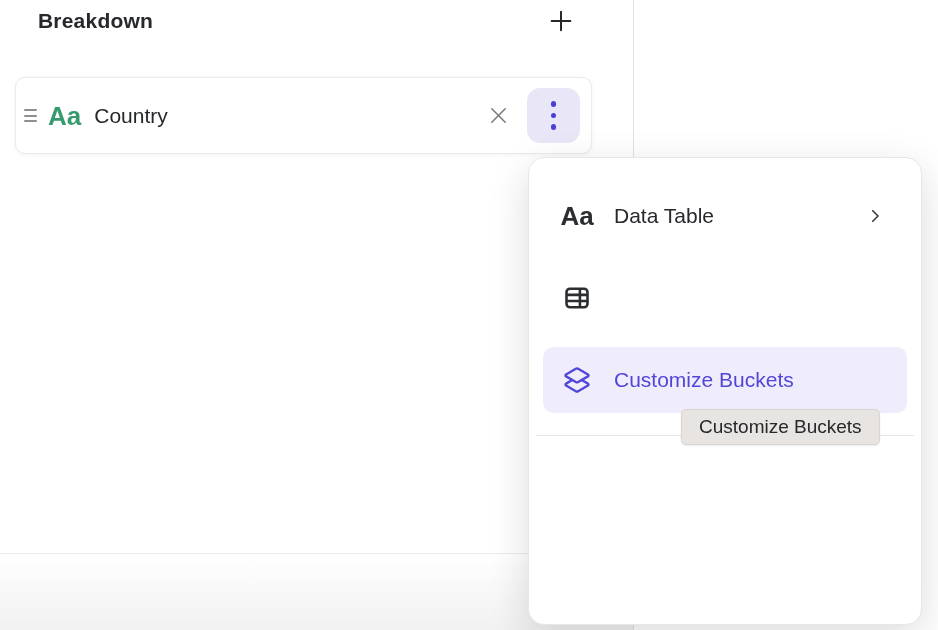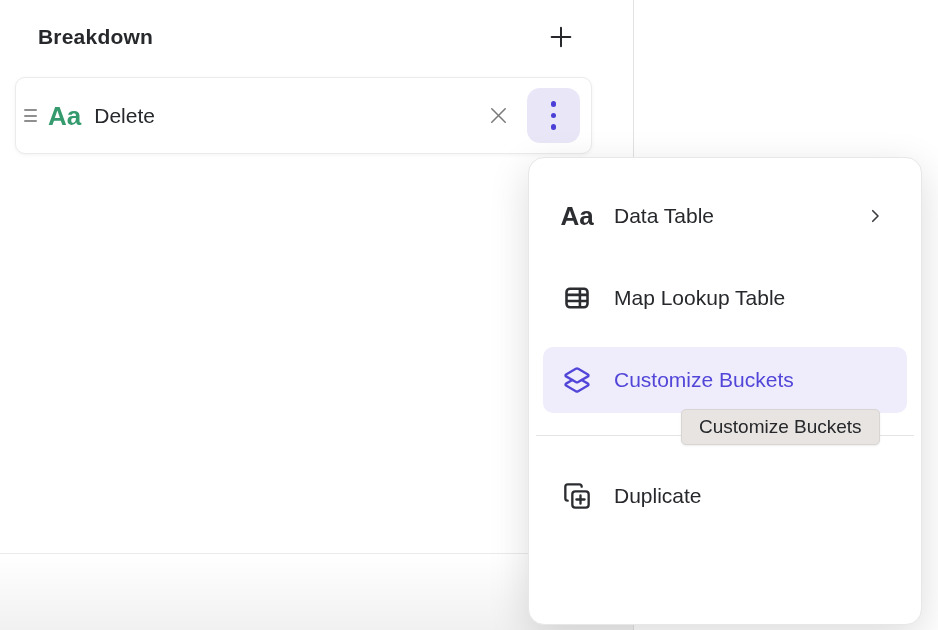--- a/index.html
+++ b/index.html
@@ -7,21 +7,21 @@
   body {
     position: relative;
     font-family: "Liberation Sans", "DejaVu Sans", sans-serif;
     background: #ffffff;
     color: #26282b;
     overflow: hidden;
   }
 
   
   .panel-header {
-    position: absolute; left: 38px; top: 20px; width: 540px;
+    position: absolute; left: 38px; top: 4px; width: 540px;
     display: flex; align-items: center; justify-content: space-between;
   }
   .panel-title { font-size: 21px; font-weight: 700; color: #26282b; letter-spacing: .2px; }
   .add-btn {
     width: 34px; height: 34px; border: none; background: transparent;
     display: flex; align-items: center; justify-content: center; cursor: pointer;
   }
 
   .field-card {
     position: absolute; left: 15px; top: 77px; width: 577px; height: 77px;
@@ -97,21 +97,21 @@
   </button>
 </div>
 
 <div class="field-card">
   <span class="drag-handle">
       <i></i>
       <i></i>
       <i></i>
     </span>
   <span class="type-glyph-green">Aa</span>
-  <span class="field-label">Delete</span>
+  <span class="field-label">Country</span>
   <span class="spacer"></span>
   <button class="card-close">
     <span>
       <svg width="23" height="23" viewBox="0 0 24 24" fill="none" stroke="#7a7a7a" stroke-width="1.6" stroke-linecap="round">
         <path d="M5 5l14 14M19 5L5 19"></path>
       </svg>
     </span>
   </button>
   <button class="kebab-btn">
     <span style="display:contents"><i></i><i></i><i></i></span>
@@ -135,41 +135,30 @@
     </span>
   </div>
 
   <div class="menu-item">
     <span class="mi-icon">
       <svg width="28" height="28" viewBox="0 0 24 24" fill="none" stroke="#2b2d30" stroke-width="2.2" stroke-linejoin="round">
         <rect x="3" y="4" width="18" height="16" rx="3"></rect>
         <path d="M3 9.3h18M3 14.6h18M14.5 4v16"></path>
       </svg>
     </span>
-    <span>Map Lookup Table</span>
   </div>
 
   <div class="menu-item active">
     <span class="mi-icon">
       <svg width="28" height="28" viewBox="0 0 24 24" fill="none" stroke="#5246d9" stroke-width="2" stroke-linecap="round" stroke-linejoin="round">
         <path d="M13 2.4a2 2 0 0 0-2 0L2.6 7.2a1 1 0 0 0 0 1.7L11 13.7a2 2 0 0 0 2 0l8.4-4.8a1 1 0 0 0 0-1.7Z"></path>
         <path d="m16 12 5.4 3.1a1 1 0 0 1 0 1.7L13 21.6a2 2 0 0 1-2 0l-8.4-4.8a1 1 0 0 1 0-1.7L8 12"></path>
       </svg>
     </span>
     <span>Customize Buckets</span>
   </div>
 
   <div class="menu-divider"></div>
 
 
-  <div class="menu-item">
-    <span class="mi-icon">
-      <svg width="28" height="28" viewBox="0 0 24 24" fill="none" stroke="#2b2d30" stroke-width="2" stroke-linecap="round" stroke-linejoin="round">
-        <rect x="8" y="8" width="14" height="14" rx="2.5"></rect>
-        <path d="M4 16c-1.1 0-2-.9-2-2V4c0-1.1.9-2 2-2h10c1.1 0 2 .9 2 2"></path>
-        <path d="M15 11.5v7M11.5 15h7"></path>
-      </svg>
-    </span>
-    <span>Duplicate</span>
-  </div>
 
   <div class="tooltip">Customize Buckets</div>
 </div>
 
 </body></html>

